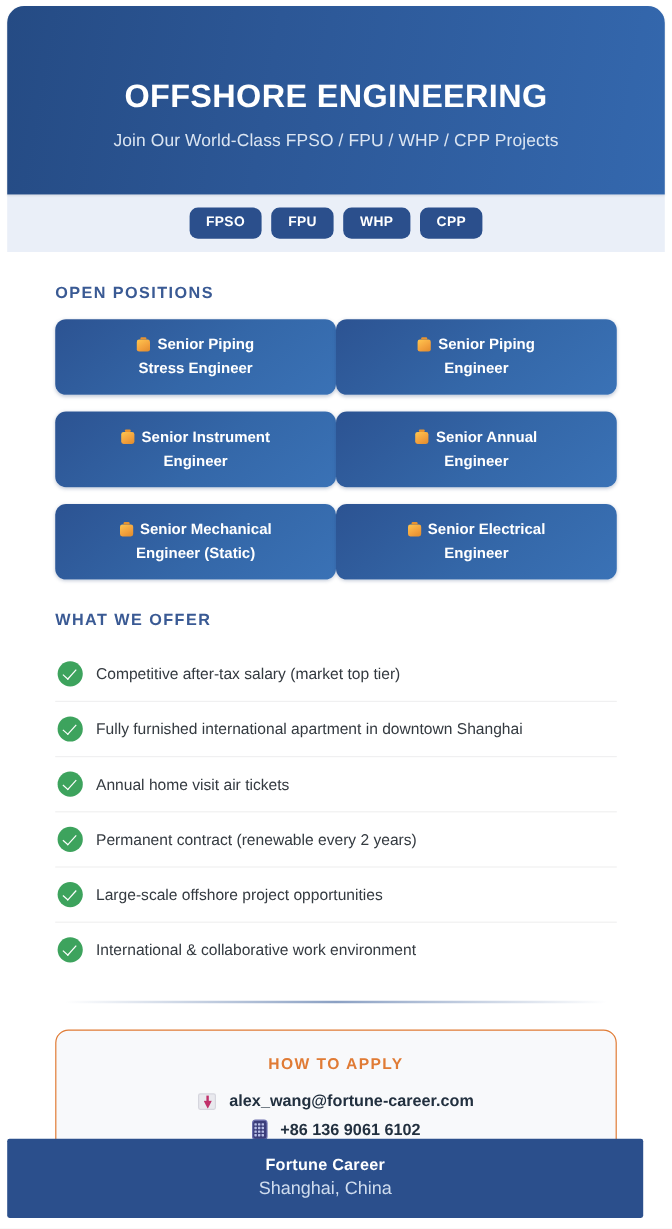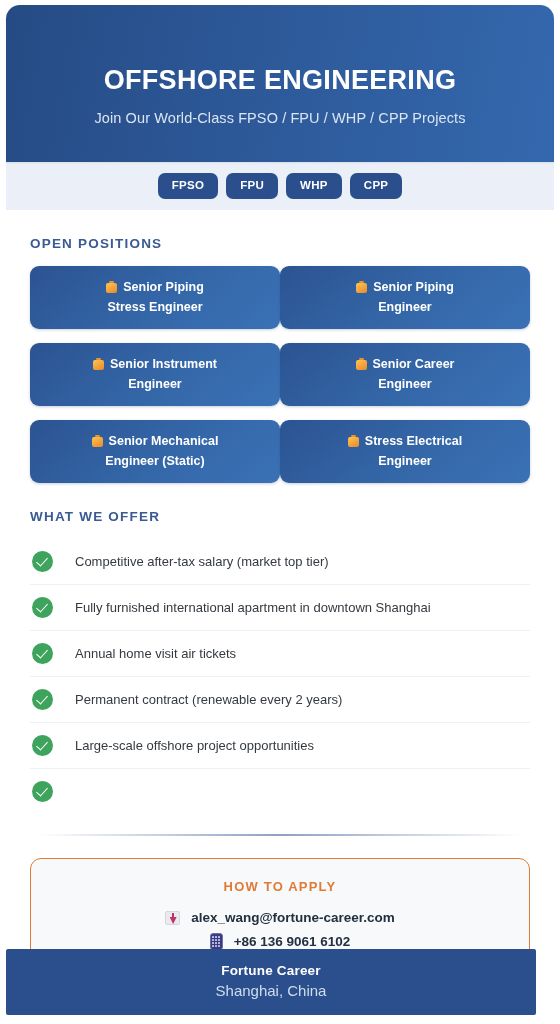--- a/index.html
+++ b/index.html
@@ -91,21 +91,21 @@
     letter-spacing: 0.3px;
     padding: 7px 14px;
     border-radius: 7px;
     line-height: 1;
     cursor: pointer;
     text-align: center;
   }
 
   
   .body {
-    padding: 0 30px;
+    padding: 0 46px;
   }
 
   .section-title {
     color: #3a5a94;
     font-size: 13.5px;
     font-weight: bold;
     letter-spacing: 1.2px;
     margin-top: 26px;
     margin-bottom: 15px;
   }
@@ -147,21 +147,21 @@
     width:5px; height:2px;
     border-radius:1px;
     background:#e8932f;
   }
 
   
   .offers { margin-top: 4px; }
   .offer-row {
     display: flex;
     align-items: center;
-    gap: 22px;
+    gap: 11px;
     padding: 12px 2px;
     border-bottom: 1px solid #f0f0f1;
   }
   .offer-row:last-child { border-bottom: none; }
   .check {
     flex: none;
     width: 21px; height: 21px;
     border-radius: 50%;
     background: #3da35d;
     position: relative;
@@ -321,37 +321,37 @@
         <div class="pos-line1">
           <span class="briefcase"></span>
           <span>Senior Instrument</span>
         </div>
         <div>Engineer</div>
       </div>
 
       <div class="pos-card">
         <div class="pos-line1">
           <span class="briefcase"></span>
-          <span>Senior Career</span>
+          <span>Senior Annual</span>
         </div>
         <div>Engineer</div>
       </div>
 
       <div class="pos-card">
         <div class="pos-line1">
           <span class="briefcase"></span>
           <span>Senior Mechanical</span>
         </div>
         <div>Engineer (Static)</div>
       </div>
 
       <div class="pos-card">
         <div class="pos-line1">
           <span class="briefcase"></span>
-          <span>Stress Electrical</span>
+          <span>Senior Electrical</span>
         </div>
         <div>Engineer</div>
       </div>
     </div>
 
     <div class="section-title">WHAT WE OFFER</div>
 
     <div class="offers">
       <div class="offer-row">
         <span class="check"></span>
@@ -368,20 +368,21 @@
       <div class="offer-row">
         <span class="check"></span>
         <span class="offer-text">Permanent contract (renewable every 2 years)</span>
       </div>
       <div class="offer-row">
         <span class="check"></span>
         <span class="offer-text">Large-scale offshore project opportunities</span>
       </div>
       <div class="offer-row">
         <span class="check"></span>
+        <span class="offer-text">International &amp; collaborative work environment</span>
       </div>
     </div>
 
     <div class="divider"></div>
 
     <div class="apply-box">
       <div class="apply-title">HOW TO APPLY</div>
 
       <div class="contact-row">
         <span class="icon-inbox"></span>

